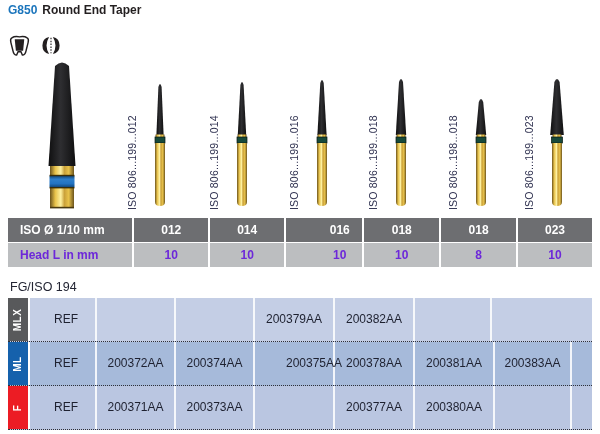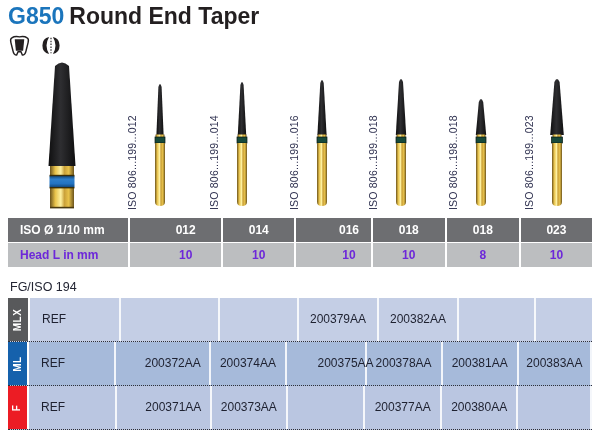--- a/index.html
+++ b/index.html
@@ -1,57 +1,57 @@
 <!DOCTYPE html>
 <html><head>
 <meta charset="utf-8">
 <style>
   html,body{margin:0;padding:0;background:#fff;}
   #page{position:relative;width:600px;height:434px;background:#ffffff;overflow:hidden;
         font-family:"Liberation Sans",sans-serif;}
 
   
-  .title{position:absolute;left:8px;top:3px;font-size:23px;font-weight:bold;color:#231f20;}
+  .title{position:absolute;left:8px;top:3px;font-size:12px;font-weight:bold;color:#231f20;}
   .title .code{color:#1b75bc;margin-right:5px;}
 
   
   .icons{position:absolute;left:8px;top:35px;display:flex;gap:7px;align-items:center;}
 
   
   .bur{position:absolute;}
   .iso-label{position:absolute;width:132px;height:13px;
              transform:rotate(-90deg);transform-origin:0 0;
              font-size:10.5px;color:#2f3150;white-space:nowrap;letter-spacing:0.2px;}
 
   
   .spec-table{position:absolute;left:8px;top:218px;width:584px;}
   .spec-row{display:flex;height:24px;line-height:24px;font-size:12px;font-weight:bold;}
   .spec-row.dark{background:#6d6e71;color:#ffffff;border-bottom:1px solid #ffffff;}
   .spec-row.light{background:#bcbec0;color:#6d28d9;}
   .cell{box-sizing:border-box;border-right:2px solid #ffffff;text-align:center;}
   .cell.last{border-right:none;border-radius:8px;}
   .cell.lab{width:131px;text-align:left;padding-left:12px;}
-  .cw1{width:79px;margin-left:20px;} .cw2{width:79px;} .cw3{width:80px;padding-left:31px;}
+  .cw1{width:79px;} .cw2{width:79px;} .cw3{width:80px;padding-left:31px;}
   .cw4{width:80px;} .cw5{width:80px;} .cw6{width:77px;}
 
   
   .shank-label{position:absolute;left:10px;top:280px;font-size:12.5px;color:#232533;}
 
   
   .ref-table{position:absolute;left:8px;top:298px;width:584px;}
   .ref-row{display:flex;height:44px;line-height:43px;font-size:12px;color:#1e2130;
            box-sizing:border-box;border-bottom:1px dotted #2f3038;}
   .ref-row .tab{width:22px;box-sizing:border-box;border-right:2px solid #ffffff;
                 display:flex;align-items:center;justify-content:center;}
   .ref-row .tab span{display:block;transform:rotate(-90deg);color:#ffffff;
                      font-weight:bold;font-size:10px;letter-spacing:0.5px;line-height:10px;}
   .tab-mlx{background:#58595b;} .tab-ml{background:#1561ac;} .tab-f{background:#ec1c24;}
   .row-mlx{background:#c4cee5;} .row-ml{background:#a6bada;} .row-f{background:#bac6e1;}
   .ref-cell{box-sizing:border-box;border-right:2px solid rgba(255,255,255,0.85);}
-  .ref-cell.ref{width:91px;padding-left:12px;}
+  .ref-cell.ref{width:67px;padding-left:24px;}
   .ref-cell.val{text-align:center;}
 </style>
 </head>
 <body>
 
 <div id="page">
 
   <svg width="0" height="0" style="position:absolute">
     <defs>
       <linearGradient id="gold" x1="0" y1="0" x2="1" y2="0">

